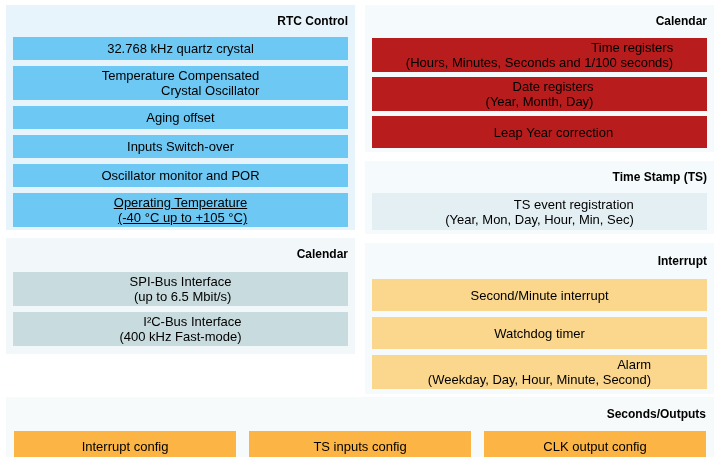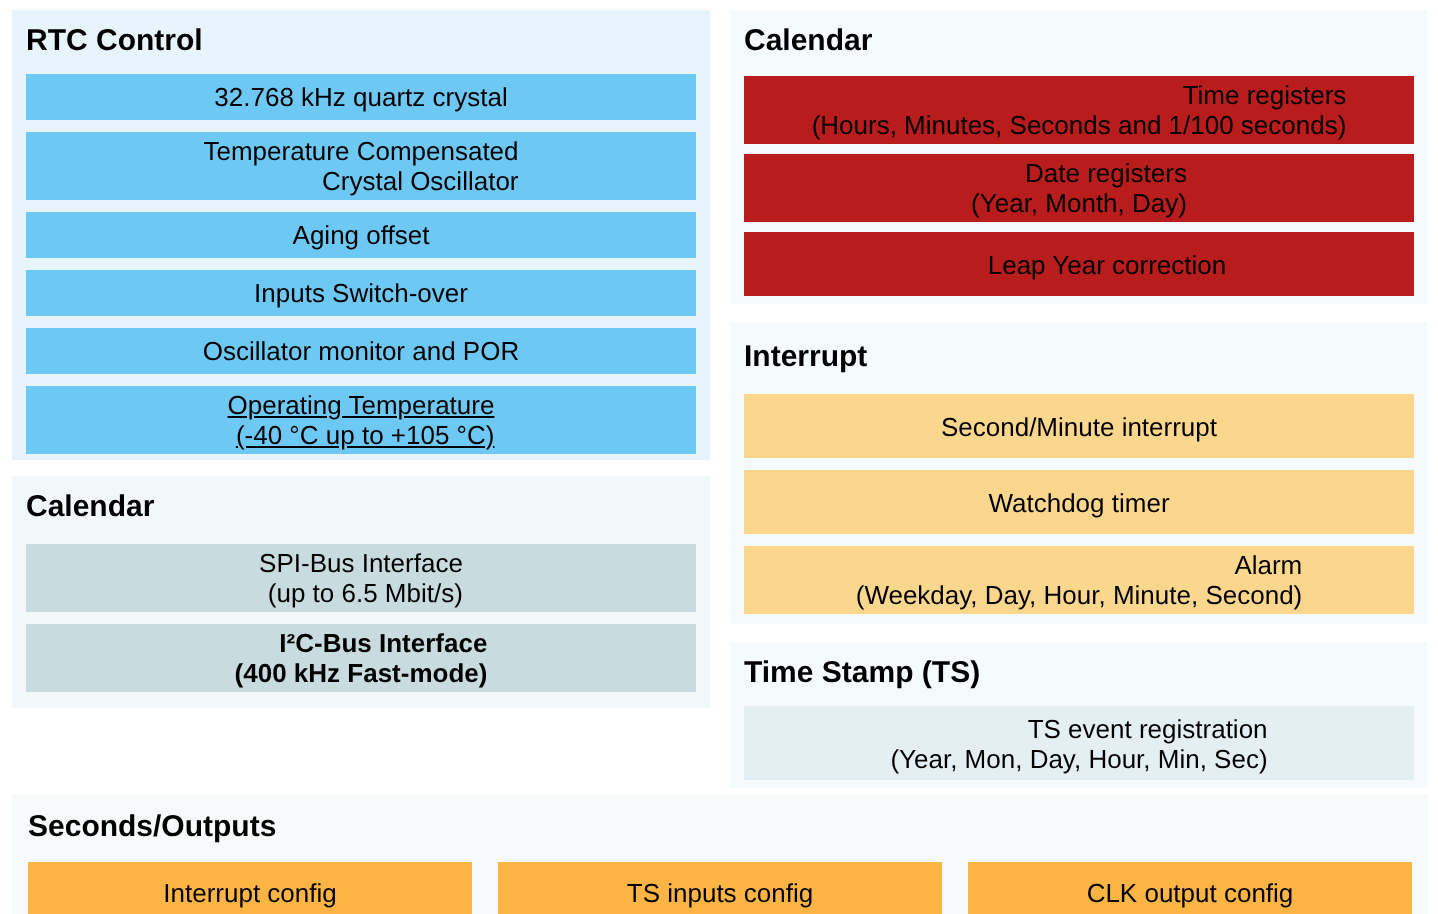--- a/index.html
+++ b/index.html
@@ -24,23 +24,23 @@
   .col {
     width: 349px;
     display: flex;
     flex-direction: column;
   }
   .panel {
     padding: 2px 7px 2px;
     box-sizing: border-box;
   }
   .panel-title {
-    font-size: 15px;
+    font-size: 12px;
     font-weight: bold;
-    text-align: left;
+    text-align: right;
     line-height: 20px;
     margin: 4px 0 6px;
   }
   .block {
     display: flex;
     align-items: center;
     justify-content: center;
     text-align: right;
     font-size: 13px;
     line-height: 15px;
@@ -49,21 +49,21 @@
     box-sizing: border-box;
   }
   
   .rtc-panel { background: #e8f4fb; padding-bottom: 3px; }
   .rtc-panel .block { background: #6dc8f4; min-height: 23px; margin-bottom: 6px; }
   .rtc-panel .block:last-child { margin-bottom: 0; text-decoration: underline; }
   
   .interface-panel { background: #f2f8fa; margin-top: 8px; padding-bottom: 8px; }
   .interface-panel .panel-title { margin: 4px 0 8px; }
   .interface-panel .block { background: #c8dbde; min-height: 31px; margin-bottom: 6px; }
-  .interface-panel .block:last-child { margin-bottom: 0; font-weight: bold; }
+  .interface-panel .block:last-child { margin-bottom: 0; }
   
   .calendar-panel { background: #f5fafc; padding-bottom: 4px; }
   .calendar-panel .panel-title { margin: 4px 0 7px; }
   .calendar-panel .block { background: #b91c1c; min-height: 32px; margin-bottom: 5px; }
   .calendar-panel .block:last-child { margin-bottom: 0; padding-left: 32px; }
   
   .interrupt-panel { background: #f5fafc; margin-top: 9px; padding-bottom: 5px; }
   .interrupt-panel .panel-title { margin: 6px 0 8px; }
   .interrupt-panel .block { background: #fbd78e; min-height: 32px; margin-bottom: 6px; }
   .interrupt-panel .block:last-child { margin-bottom: 0; }
@@ -123,32 +123,32 @@
 
       <div class="panel calendar-panel">
         <div class="panel-title">Calendar</div>
         <div class="block">Time registers
 (Hours, Minutes, Seconds and 1/100 seconds)</div>
         <div class="block">Date registers
 (Year, Month, Day)</div>
         <div class="block">Leap Year correction</div>
       </div>
 
+      <div class="panel ts-panel">
+        <div class="panel-title">Time Stamp (TS)</div>
+        <div class="block">TS event registration
+(Year, Mon, Day, Hour, Min, Sec)</div>
+      </div>
+
       <div class="panel interrupt-panel">
         <div class="panel-title">Interrupt</div>
         <div class="block">Second/Minute interrupt</div>
         <div class="block">Watchdog timer</div>
         <div class="block">Alarm
 (Weekday, Day, Hour, Minute, Second)</div>
-      </div>
-
-      <div class="panel ts-panel">
-        <div class="panel-title">Time Stamp (TS)</div>
-        <div class="block">TS event registration
-(Year, Mon, Day, Hour, Min, Sec)</div>
       </div>
 
     </div>
 
   </div>
 
   <div class="panel io-panel">
     <div class="panel-title">Seconds/Outputs</div>
     <div class="io-row">
       <div class="block">Interrupt config</div>

